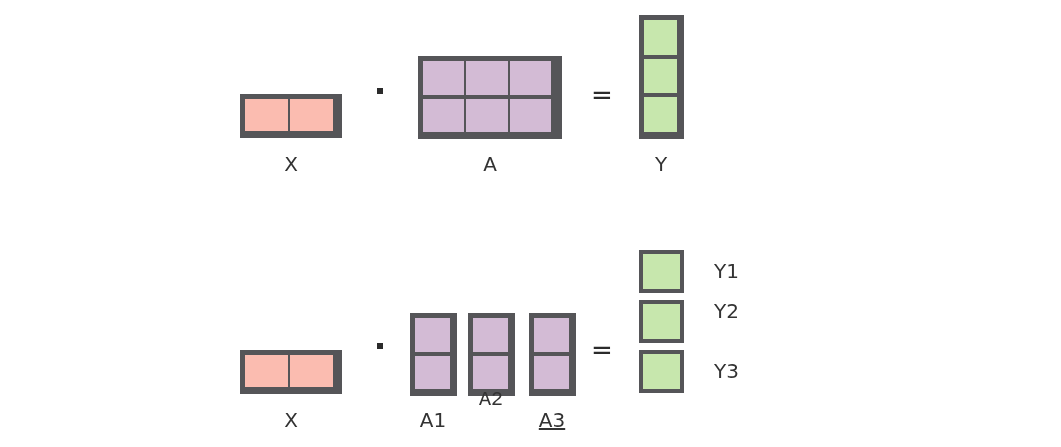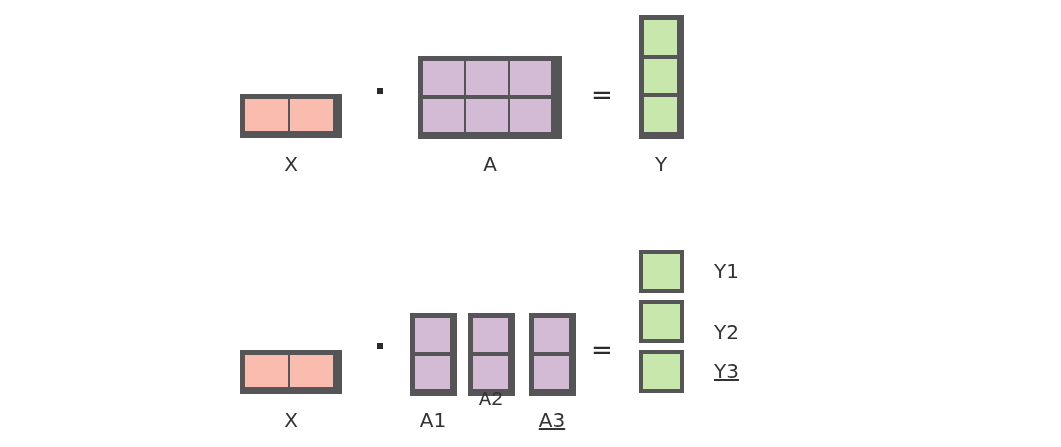--- a/index.html
+++ b/index.html
@@ -175,18 +175,18 @@
     </div>
   </div>
   <div class="caption" style="left:552px; top:408px;text-decoration:underline;">A3</div>
 
   <div class="eq-op" style="left:591px; top:337px;">=</div>
 
   <div class="sqbox" style="left:639px; top:250px; width:45px; height:43px;"></div>
   <div class="label left" style="left:714px; top:259px;">Y1</div>
 
   <div class="sqbox" style="left:639px; top:300px; width:45px; height:43px;"></div>
-  <div class="label left" style="left:714px; top:320px;">Y2</div>
+  <div class="label left" style="left:714px; top:299px;">Y2</div>
 
   <div class="sqbox" style="left:639px; top:350px; width:45px; height:43px;"></div>
-  <div class="label left" style="left:714px; top:359px;text-decoration:underline;">Y3</div>
+  <div class="label left" style="left:714px; top:359px;">Y3</div>
 
 </div>
 
 </body></html>

